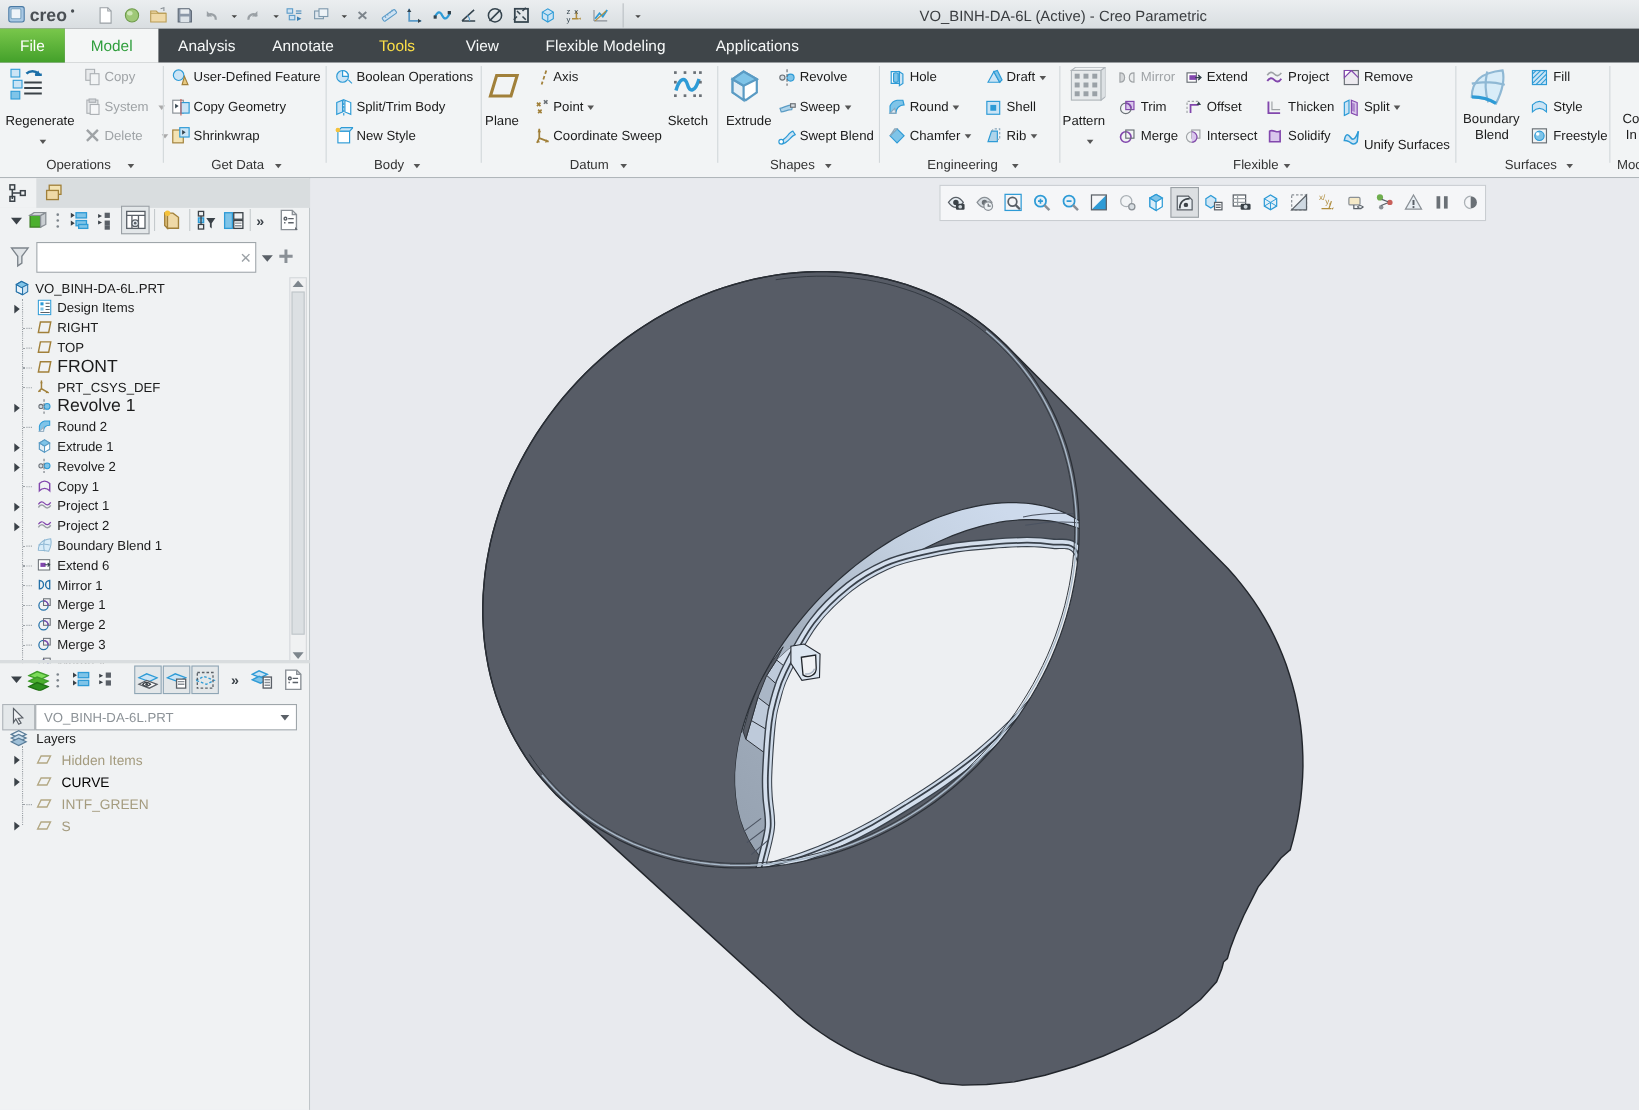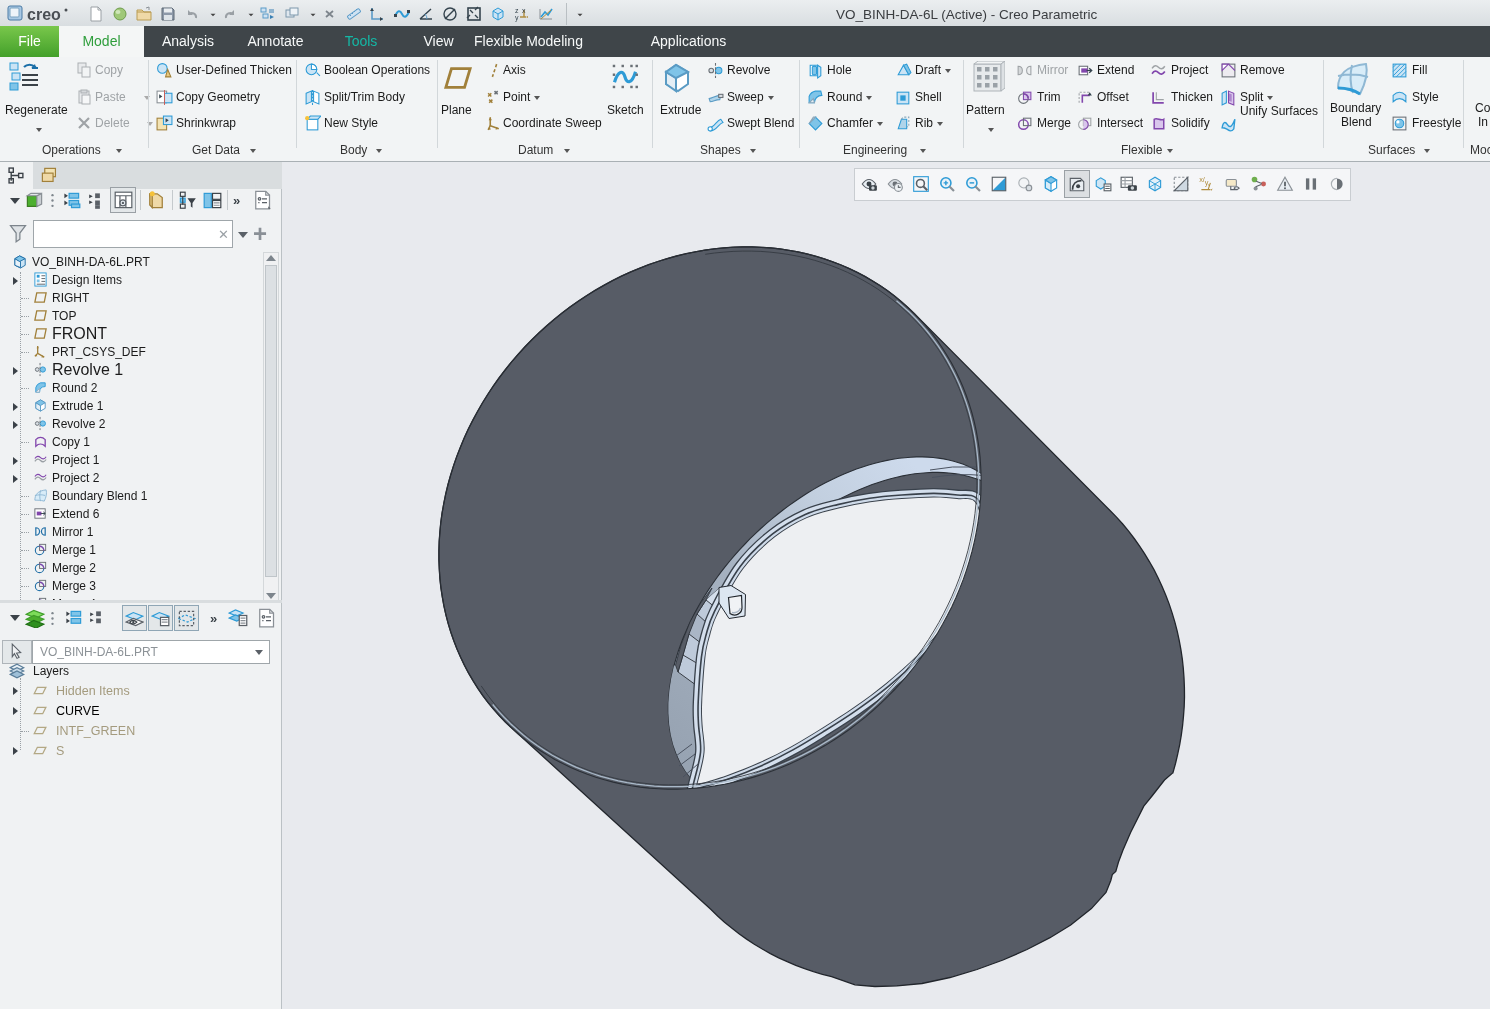--- a/index.html
+++ b/index.html
@@ -109,23 +109,23 @@
     <svg class="ic" style="left:574px;top:10px" width="12" height="10" viewBox="0 0 16 16">
       <path d="M4 6l4 4 4-4z" fill="#444"></path>
     </svg>
     <div class="ab" style="left:836px;top:7px;font-size:13.5px;color:#3a3d40">VO_BINH-DA-6L (Active) - Creo Parametric</div>
   </div>
 <div class="ab" style="left:0;top:26px;width:1490px;height:31px;background:#3F4549">
     <div class="ab" style="left:0;top:0;width:59px;height:31px;background:linear-gradient(#79C74B,#43A02A);color:#fff;font-size:14px;text-align:center;line-height:31px">File</div>
     <div class="ab" style="left:59px;top:0;width:85px;height:31px;background:#F4F6F6;color:#2F9E3C;font-size:14px;text-align:center;line-height:31px">Model</div>
     <div class="ab" style="left:144px;top:0;width:88px;height:31px;color:#F7F9F9;font-size:14px;text-align:center;line-height:31px">Analysis</div>
     <div class="ab" style="left:232px;top:0;width:87px;height:31px;color:#F7F9F9;font-size:14px;text-align:center;line-height:31px">Annotate</div>
-    <div class="ab" style="left:319px;top:0;width:84px;height:31px;color:#14b8a6;font-size:14px;text-align:center;line-height:31px">Tools</div>
+    <div class="ab" style="left:319px;top:0;width:84px;height:31px;color:#fde047;font-size:14px;text-align:center;line-height:31px">Tools</div>
     <div class="ab" style="left:403px;top:0;width:71px;height:31px;color:#F7F9F9;font-size:14px;text-align:center;line-height:31px">View</div>
-    <div class="ab" style="left:474px;top:0;width:153px;height:31px;color:#F7F9F9;font-size:14px;line-height:31px">Flexible Modeling</div>
+    <div class="ab" style="left:474px;top:0;width:153px;height:31px;color:#F7F9F9;font-size:14px;text-align:center;line-height:31px">Flexible Modeling</div>
     <div class="ab" style="left:627px;top:0;width:123px;height:31px;color:#F7F9F9;font-size:14px;text-align:center;line-height:31px">Applications</div>
   </div>
 <div class="ab" style="left:0;top:57px;width:1490px;height:105px;background:#F2F4F5;border-bottom:1px solid #A9B0B4">
     <div class="ab" style="left:0;top:-57px;width:0;height:0">
       <svg class="ic" style="left:8px;top:61px" width="34" height="34" viewBox="0 0 34 34">
         <rect x="2" y="2" width="8" height="7" fill="#CBE4F5" stroke="#2E9BD6"></rect>
         <rect x="4" y="12" width="8" height="7" fill="#CBE4F5" stroke="#2E9BD6"></rect>
         <rect x="2" y="22" width="8" height="7" fill="#7FC4E8" stroke="#2E9BD6"></rect>
         <path d="M16 6c3-3 8-3 11 0l-3 1h6" fill="none" stroke="#1C6FA8" stroke-width="2.2"></path>
         <path d="M27 3l1 4-4-1z" fill="#1C6FA8"></path>
@@ -136,35 +136,35 @@
       <svg class="ic" style="left:76px;top:62px" width="16" height="16" viewBox="0 0 16 16">
         <rect x="2" y="1" width="8" height="10" fill="#E8EAEC" stroke="#ABAFB3"></rect>
         <rect x="6" y="5" width="8" height="10" fill="#F2F4F5" stroke="#ABAFB3"></rect>
       </svg>
       <div class="txt gtxt" style="left:95px;top:63px">Copy</div>
       <svg class="ic" style="left:76px;top:89px" width="16" height="16" viewBox="0 0 16 16">
         <rect x="3" y="2" width="10" height="12" fill="#E8EAEC" stroke="#ABAFB3"></rect>
         <rect x="5" y="1" width="6" height="3" fill="#D5D8DB" stroke="#ABAFB3"></rect>
         <rect x="6" y="6" width="8" height="9" fill="#F6F7F8" stroke="#ABAFB3"></rect>
       </svg>
-      <div class="txt gtxt" style="left:95px;top:90px">Paste</div>
+      <div class="txt gtxt" style="left:95px;top:90px">System</div>
       <span class="dd ab" style="left:140px;top:96px;border-top-color:#aaa"></span>
       <svg class="ic" style="left:76px;top:115px" width="16" height="16" viewBox="0 0 16 16">
         <path d="M3 3l10 10M13 3L3 13" stroke="#9FA3A6" stroke-width="2.2"></path>
       </svg>
       <div class="txt gtxt" style="left:95px;top:116px">Delete</div>
       <span class="dd ab" style="left:143px;top:122px;border-top-color:#aaa"></span>
       <div class="lbl" style="left:42px;top:143px">Operations</div>
       <span class="dd ab" style="left:112px;top:149px"></span>
       <div class="sep" style="left:148px"></div>
       <svg class="ic" style="left:156px;top:62px" width="17" height="17" viewBox="0 0 16 16">
         <circle cx="6" cy="6" r="4.5" fill="#CBE4F5" stroke="#2E9BD6"></circle>
         <path d="M9 14l2-7 3 7z" fill="#E8C87E" stroke="#A1803A"></path>
       </svg>
-      <div class="txt" style="left:176px;top:63px">User-Defined Thicken</div>
+      <div class="txt" style="left:176px;top:63px">User-Defined Feature</div>
       <svg class="ic" style="left:156px;top:89px" width="17" height="17" viewBox="0 0 16 16">
         <rect x="1" y="2" width="9" height="11" fill="#fff" stroke="#8a9096"></rect>
         <path d="M3 5l3 2-3 2z" fill="#35444e"></path>
         <rect x="8" y="4" width="7" height="9" fill="#CBE4F5" stroke="#2E9BD6"></rect>
         <path d="M8 1v14" stroke="#c85f5a"></path>
       </svg>
       <div class="txt" style="left:176px;top:90px">Copy Geometry</div>
       <svg class="ic" style="left:156px;top:115px" width="17" height="17" viewBox="0 0 16 16">
         <rect x="1" y="3" width="9" height="11" fill="#F3E3B3" stroke="#A1803A"></rect>
         <rect x="7" y="1" width="8" height="8" fill="#CBE4F5" stroke="#2E9BD6"></rect>
@@ -364,21 +364,21 @@
       <div class="txt" style="left:1240px;top:63px">Remove</div>
       <svg class="ic" style="left:1220px;top:89px" width="17" height="17" viewBox="0 0 16 16">
         <path d="M2 4l4-2v11l-4 2z" fill="#CBE4F5" stroke="#2E9BD6"></path>
         <path d="M8 2l5 2v11l-5-2z" fill="#D9C6EC" stroke="#8247AD"></path>
         <path d="M8 4l3 1v7l-3-1z" fill="#8247AD" fill-opacity="0.5"></path>
       </svg>
       <div class="txt" style="left:1240px;top:90px">Split<span class="dd"></span></div>
       <svg class="ic" style="left:1220px;top:115px" width="17" height="17" viewBox="0 0 16 16">
         <path d="M2 12c1-6 3-6 5-3s4 3 7-5l-1 9c-3 4-5 1-7 0s-3-1-4-1z" fill="#CBE4F5" stroke="#2E9BD6" stroke-width="1.3"></path>
       </svg>
-      <div class="txt" style="left:1240px;top:104px">Unify Surfaces</div>
+      <div class="txt" style="left:1240px;top:124px">Unify Surfaces</div>
       <div class="lbl" style="left:1121px;top:143px">Flexible</div>
       <span class="dd ab" style="left:1163px;top:149px"></span>
       <div class="sep" style="left:1323px"></div>
       <svg class="ic" style="left:1334px;top:60px" width="38" height="38" viewBox="0 0 19 19">
         <path d="M2 14C2 7 6 3 16 2c1 4 0 9-3 15-4-2-8-3-11-3z" fill="#D8ECF8" stroke="#8FB8D4"></path>
         <path d="M9 2.5C8 7 8 12 9.5 16.5M2 8c5-1 10-1 15 .5" fill="none" stroke="#8FB8D4"></path>
         <path d="M2 14c4 0 8 1 11 3" fill="none" stroke="#2E9BD6" stroke-width="1.5"></path>
       </svg>
       <div class="txt" style="left:1330px;top:101px">Boundary</div>
       <div class="txt" style="left:1341px;top:115px">Blend</div>

